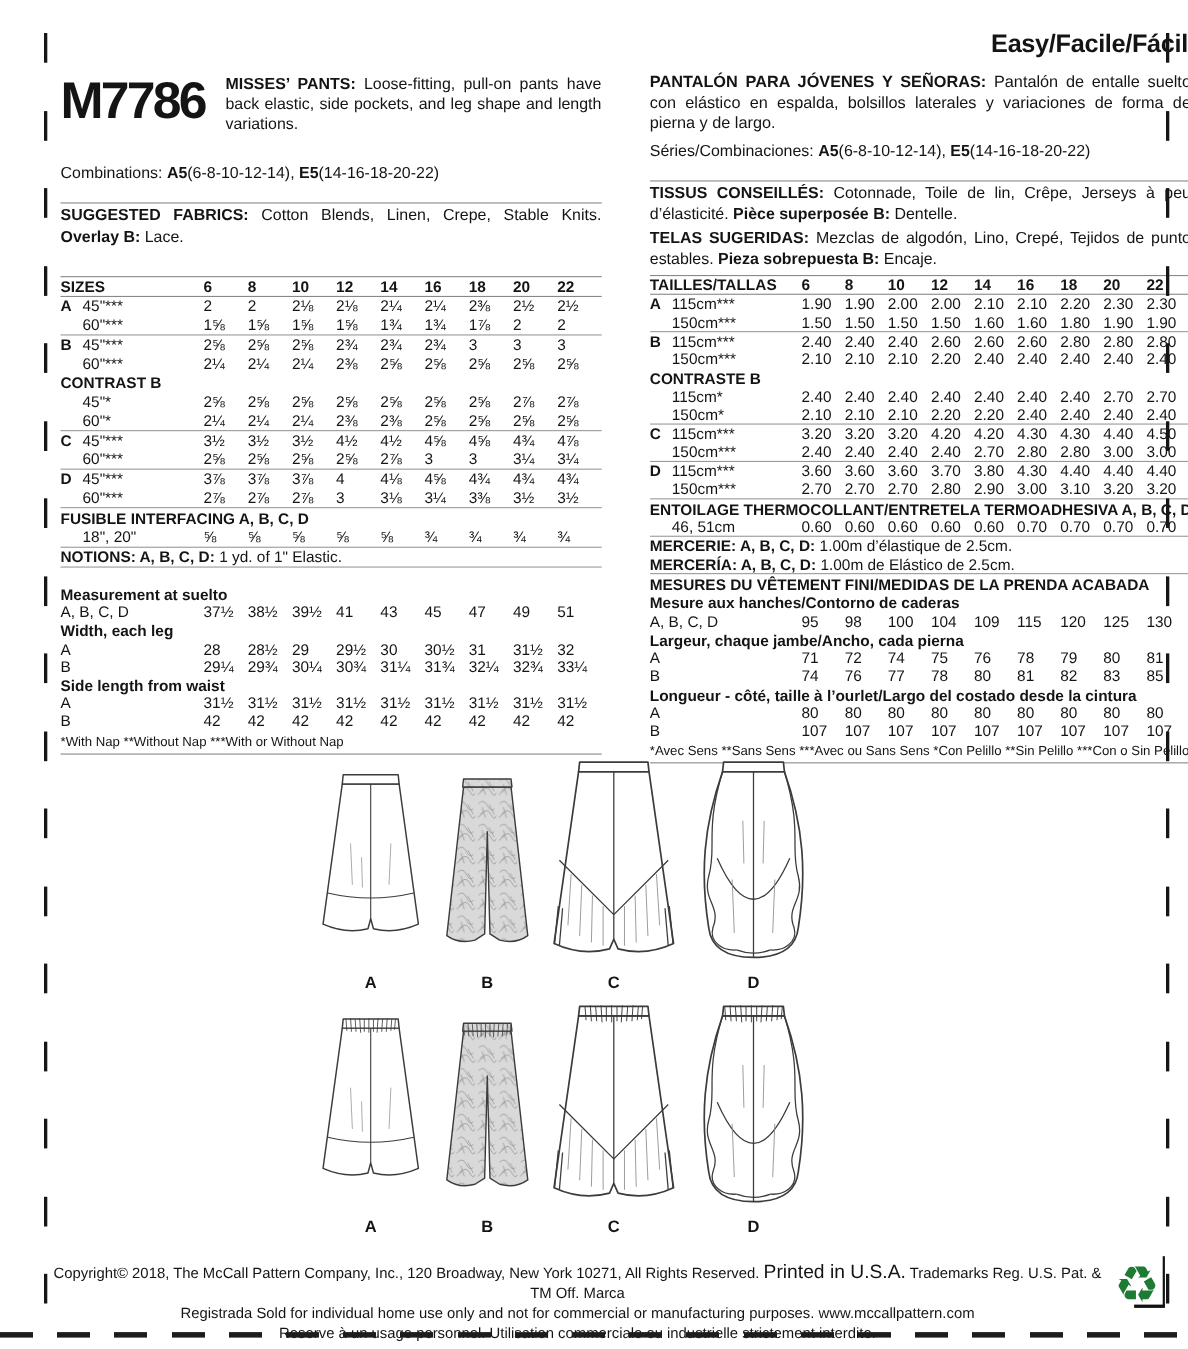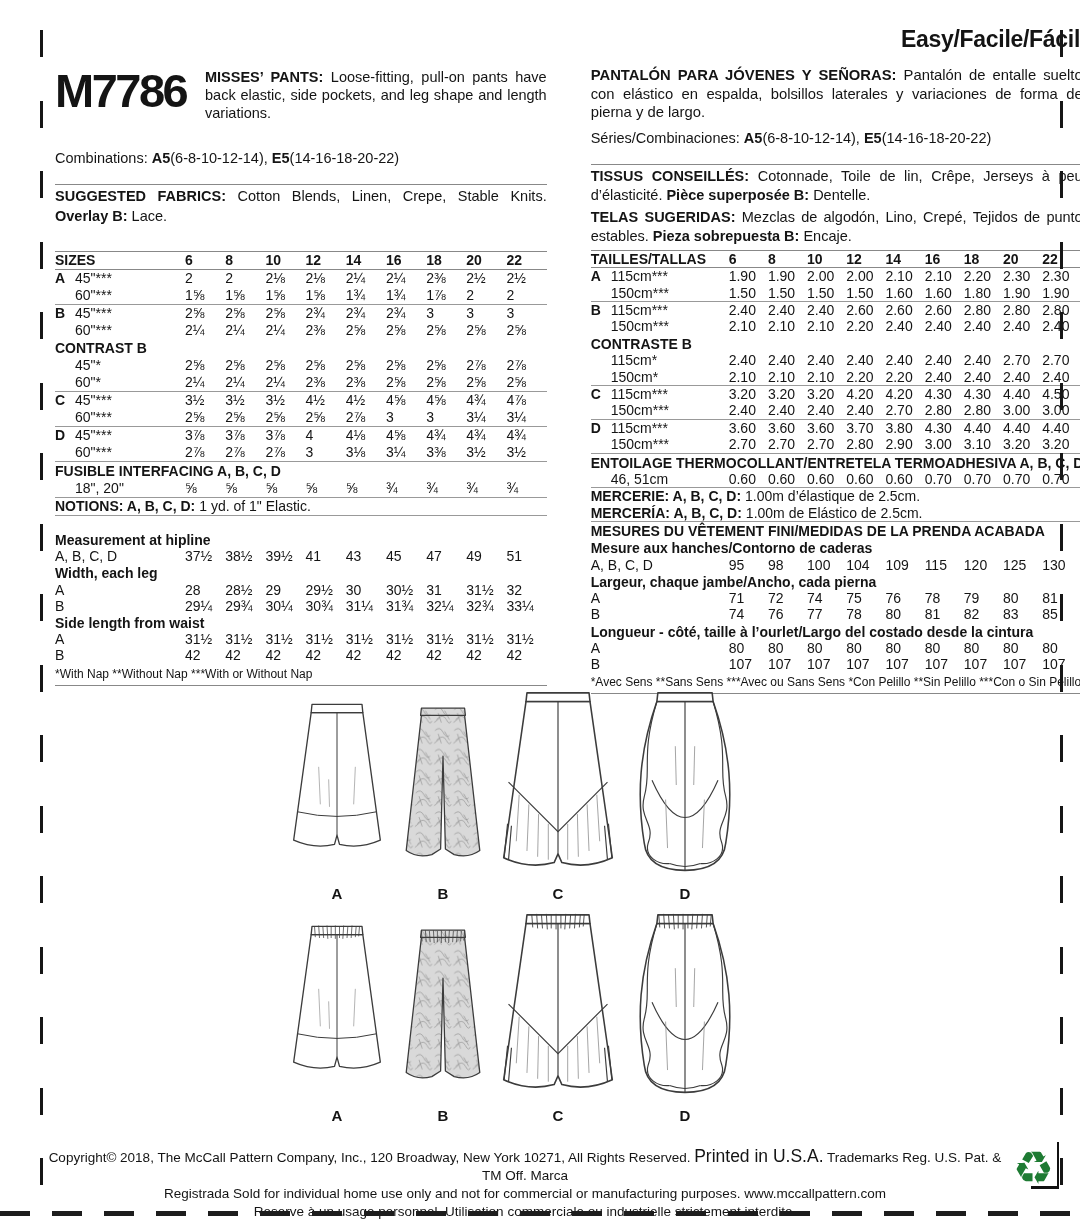--- a/index.html
+++ b/index.html
@@ -301,21 +301,21 @@
             <span class="cval">¾</span>
             <span class="cval">¾</span>
           </div>
           <div class="trow rule-b note">
             <b>NOTIONS: A, B, C, D: </b>
             <span>1 yd. of 1" Elastic.</span>
           </div>
         </div>
       <div class="meas">
           <div class="trow s">
-            <b>Measurement at hipline</b>
+            <b>Measurement at suelto</b>
           </div>
           <div class="trow">
             <span class="clab2">A, B, C, D</span>
             <span class="cval">37½</span>
             <span class="cval">38½</span>
             <span class="cval">39½</span>
             <span class="cval">41</span>
             <span class="cval">43</span>
             <span class="cval">45</span>
             <span class="cval">47</span>

